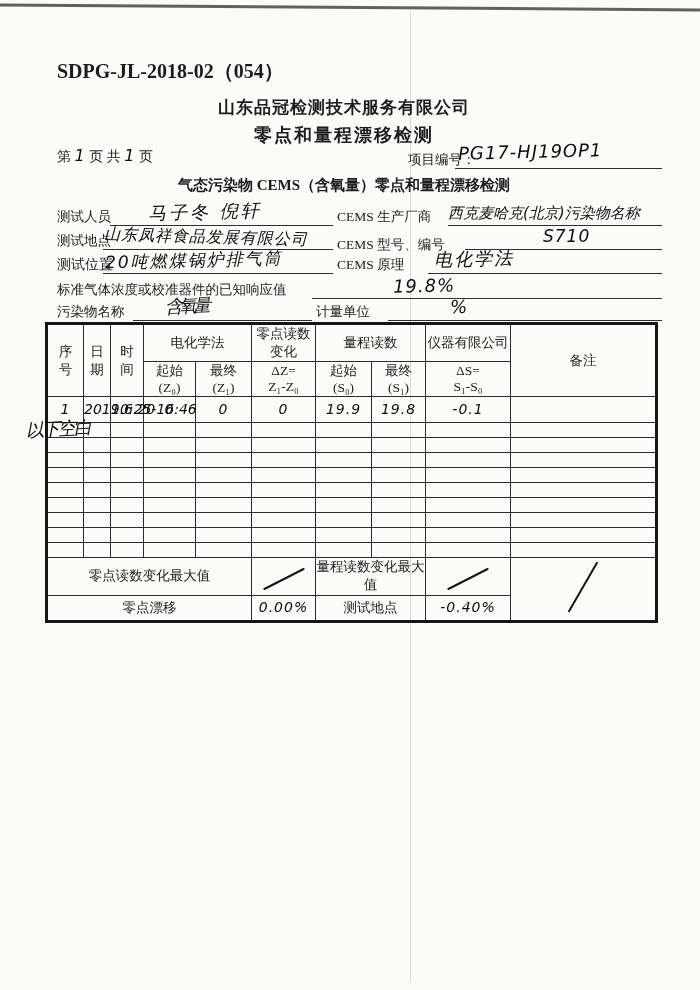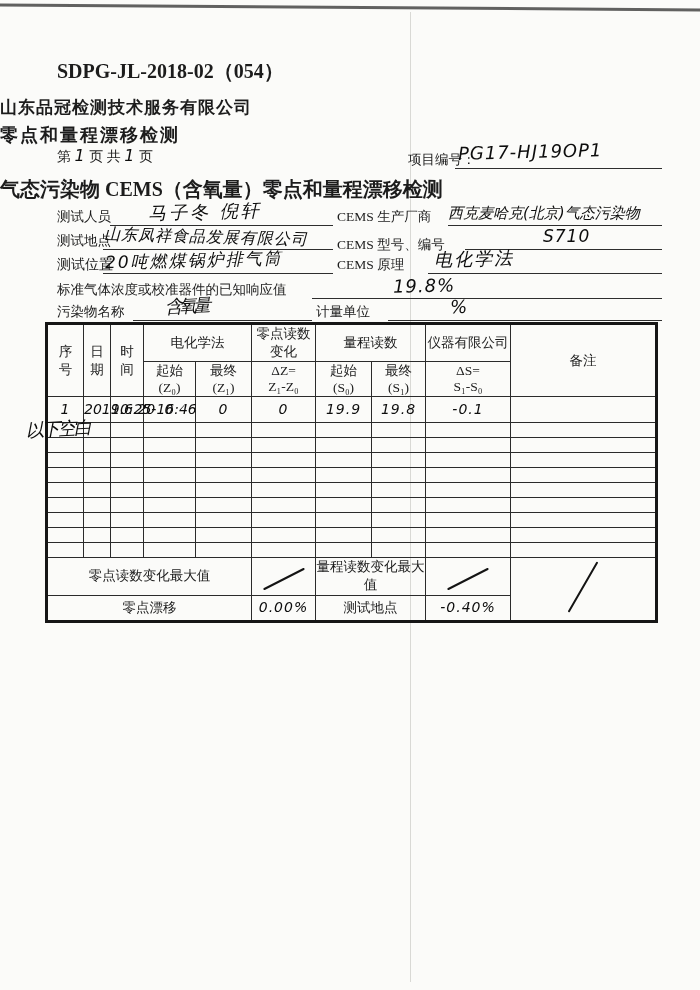--- a/index.html
+++ b/index.html
@@ -5,21 +5,21 @@
   html,body{margin:0;padding:0;}
   body{
     width:700px;height:990px;position:relative;overflow:hidden;
     background:#fbfbf9;
     font-family:"Liberation Serif","DejaVu Serif",serif;
     color:#1c1c1c;
   }
   .abs{position:absolute;}
   .printed{font-family:"Liberation Serif","DejaVu Serif",serif;}
   .bold{font-weight:bold;}
-  .center{left:0;right:12px;text-align:left;}
+  .center{left:0;right:12px;text-align:center;}
   
   .hw{
     font-family:"DejaVu Sans",sans-serif;
     font-style:italic;
     color:#0d0d0d;
     white-space:nowrap;
     letter-spacing:1px;
     line-height:1;
   }
   .rot-1{transform:rotate(-1.5deg);}
@@ -72,29 +72,29 @@
   <span class="hw" style="font-size:16px;">1</span>
   <span class="printed">页 共</span>
   <span class="hw" style="font-size:16px;">1</span>
   <span class="printed">页</span>
 </div>
 
 <div class="abs printed" style="left:408px;top:151px;font-size:13.5px;">项目编号：</div>
 <div class="abs hw rot-1" style="left:458px;top:143px;font-size:18px;">PG17-HJ19OP1</div>
 <div class="abs uline" style="left:455px;top:167px;width:207px;"></div>
 
-<div class="abs printed bold center" style="top:176px;font-size:20px;">气态污染物 CEMS（含氧量）零点和量程漂移检测</div>
+<div class="abs printed bold center" style="top:176px;font-size:15px;">气态污染物 CEMS（含氧量）零点和量程漂移检测</div>
 
 <div class="abs printed" style="left:57px;top:208px;font-size:13.5px;">测试人员</div>
 <div class="abs uline" style="left:110px;top:224px;width:223px;"></div>
 <div class="abs hw rot-1" style="left:148px;top:203px;font-size:18px;letter-spacing:3px;">马子冬 倪轩</div>
 
 <div class="abs printed" style="left:337px;top:208px;font-size:13.5px;">CEMS 生产厂商</div>
 <div class="abs uline" style="left:448px;top:224px;width:214px;"></div>
-<div class="abs hw" style="left:448px;top:206px;font-size:15px;letter-spacing:0;">西克麦哈克(北京)气态污染物</div>
+<div class="abs hw" style="left:448px;top:206px;font-size:15px;letter-spacing:0;">西克麦哈克(北京)污染物名称</div>
 
 <div class="abs printed" style="left:57px;top:232px;font-size:13.5px;">测试地点</div>
 <div class="abs uline" style="left:103px;top:248px;width:230px;"></div>
 <div class="abs hw rot1" style="left:104px;top:229px;font-size:16px;letter-spacing:1px;">山东凤祥食品发展有限公司</div>
 
 <div class="abs printed" style="left:337px;top:228px;font-size:13.5px;margin-top:8px;">CEMS 型号、编号</div>
 <div class="abs uline" style="left:465px;top:248px;width:197px;"></div>
 <div class="abs hw" style="left:543px;top:228px;font-size:17px;">S710</div>
 
 <div class="abs printed" style="left:57px;top:256px;font-size:14px;">测试位置</div>

